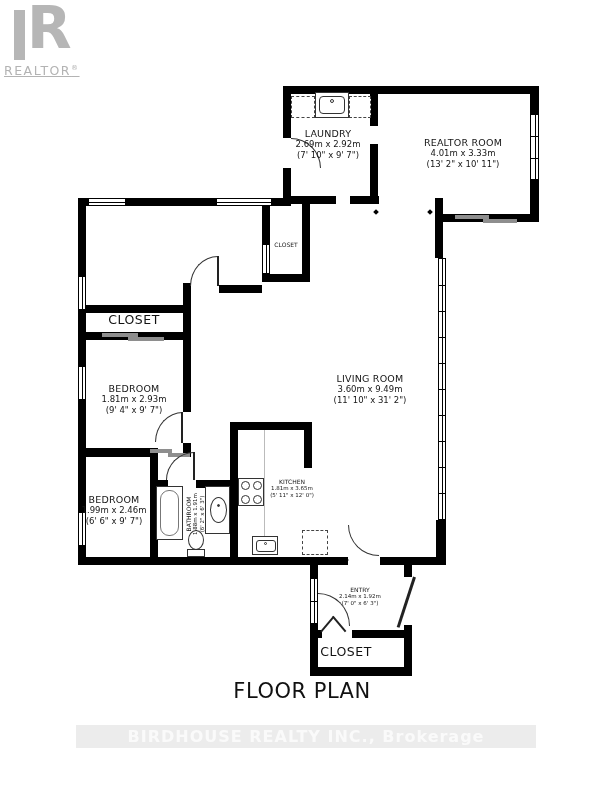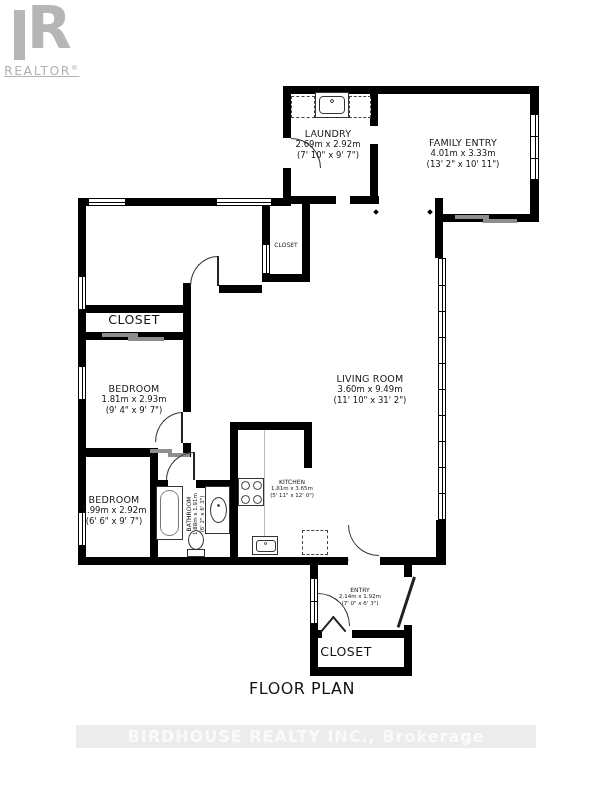--- a/index.html
+++ b/index.html
@@ -23,21 +23,21 @@
   .diam{position:absolute;width:4px;height:4px;background:#000;transform:rotate(45deg);}
   .lbl{position:absolute;text-align:center;color:#151515;line-height:11px;}
   .lbl .rname{font-size:9.5px;letter-spacing:.2px;}
   .lbl .rdim{font-size:8.5px;}
   .lbl-sm{position:absolute;text-align:center;color:#151515;line-height:7px;}
   .lbl-sm .rname{font-size:6px;}
   .lbl-sm .rdim{font-size:5.5px;}
   .lbl-closet{position:absolute;text-align:center;color:#111;font-size:12.5px;letter-spacing:.5px;}
   .counter{position:absolute;background:#bbb;}
   .title{position:absolute;left:202px;top:679px;width:200px;text-align:center;
-         font-size:16px;letter-spacing:.5px;color:#111;}
+         font-size:21px;letter-spacing:.5px;color:#111;}
   .watermark{position:absolute;left:76px;top:725px;width:460px;text-align:center;
          font-size:16px;font-weight:bold;letter-spacing:1px;color:#fafafa;background:#ececec;padding:2px 0;}
   .logo-bar{position:absolute;left:14px;top:10px;width:11px;height:50px;background:#b6b6b6;}
   .logo-R{position:absolute;left:27px;top:-6px;font-size:58px;font-weight:bold;color:#b6b6b6;
           font-family:"DejaVu Sans",sans-serif;transform:scaleY(1.02);}
   .logo-text{position:absolute;left:4px;top:63px;font-size:12.5px;letter-spacing:1.5px;color:#b3b3b3;text-decoration:underline;}
   .logo-text sup{font-size:7px;}
 </style>
 </head>
 <body>
@@ -191,41 +191,41 @@
     <div class="fix" style="left:4px;top:10px;width:17px;height:26px;border-radius:50%;"></div>
     <div class="fix" style="left:11px;top:17px;width:3px;height:3px;border-radius:50%;background:#333;"></div>
   </div>
 
   <div class="lbl" style="left:268px;top:128px;width:120px;">
     <div class="rname">LAUNDRY</div>
     <div class="rdim">2.69m x 2.92m</div>
     <div class="rdim">(7' 10" x 9' 7")</div>
   </div>
   <div class="lbl" style="left:400px;top:137px;width:126px;">
-    <div class="rname">FAMILY ENTRY</div>
+    <div class="rname">REALTOR ROOM</div>
     <div class="rdim">4.01m x 3.33m</div>
     <div class="rdim">(13' 2" x 10' 11")</div>
   </div>
   <div class="lbl-sm" style="left:262px;top:241px;width:48px;">
     <div class="rname">CLOSET</div>
   </div>
   <div class="lbl-closet" style="left:94px;top:312px;width:80px;">CLOSET</div>
   <div class="lbl" style="left:310px;top:373px;width:120px;">
     <div class="rname">LIVING ROOM</div>
     <div class="rdim">3.60m x 9.49m</div>
     <div class="rdim">(11' 10" x 31' 2")</div>
   </div>
   <div class="lbl" style="left:74px;top:383px;width:120px;">
     <div class="rname">BEDROOM</div>
     <div class="rdim">1.81m x 2.93m</div>
     <div class="rdim">(9' 4" x 9' 7")</div>
   </div>
   <div class="lbl" style="left:54px;top:494px;width:120px;">
     <div class="rname">BEDROOM</div>
-    <div class="rdim">1.99m x 2.92m</div>
+    <div class="rdim">1.99m x 2.46m</div>
     <div class="rdim">(6' 6" x 9' 7")</div>
   </div>
   <div class="lbl-sm" style="left:167px;top:503px;width:58px;height:22px;transform:rotate(-90deg);">
     <div class="rname">BATHROOM</div>
     <div class="rdim">1.88m x 1.91m</div>
     <div class="rdim">(6' 2" x 6' 3")</div>
   </div>
   <div class="lbl-sm" style="left:252px;top:478px;width:80px;">
     <div class="rname">KITCHEN</div>
     <div class="rdim">1.81m x 3.65m</div>

